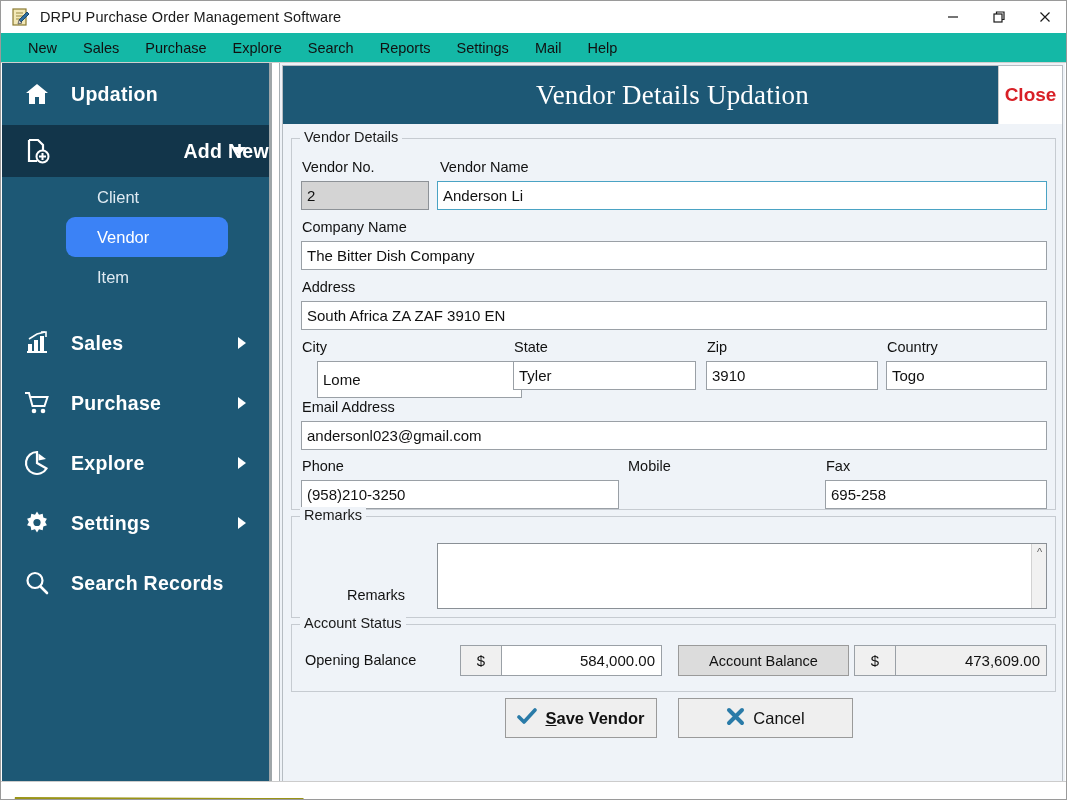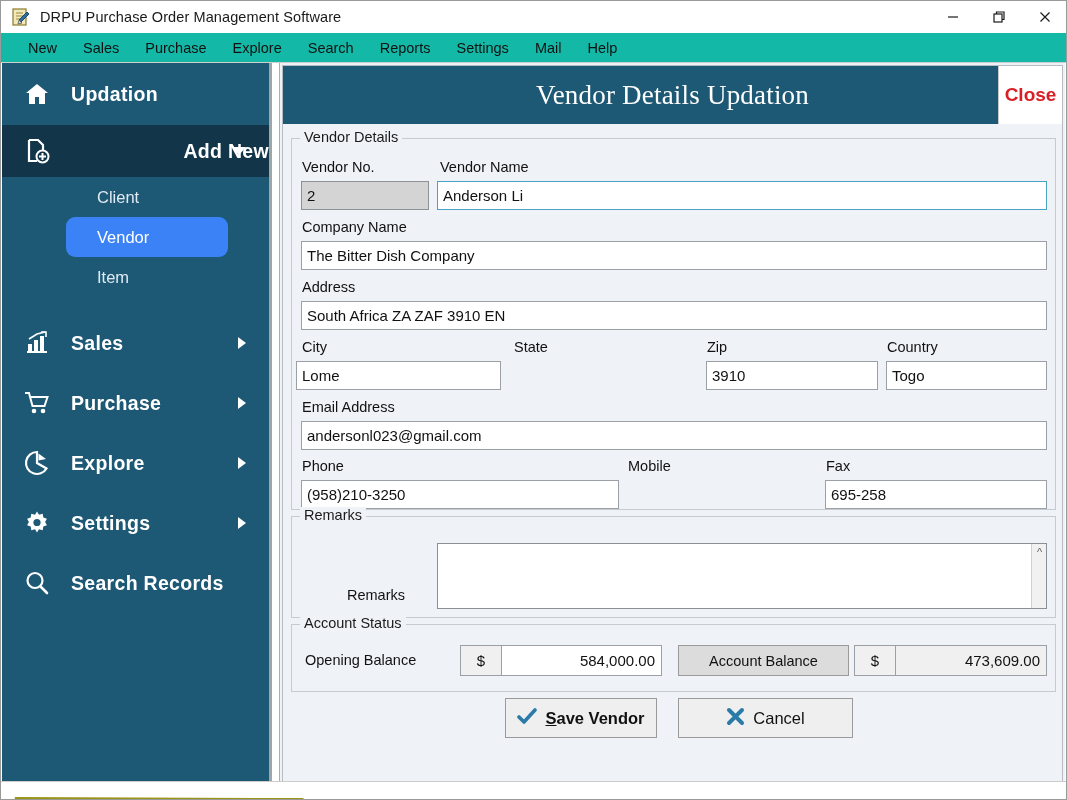--- a/index.html
+++ b/index.html
@@ -376,21 +376,22 @@
           <div class="fl" style="left:10px; top:80px;">Company Name</div>
           <div class="fld" style="left:9px; top:102px; width:746px; height:29px;">The Bitter Dish Company</div>
 
           <div class="fl" style="left:10px; top:140px;">Address</div>
           <div class="fld" style="left:9px; top:162px; width:746px; height:29px;">South Africa ZA ZAF 3910 EN</div>
 
           <div class="fl" style="left:10px; top:200px;">City</div>
           <div class="fl" style="left:222px; top:200px;">State</div>
           <div class="fl" style="left:415px; top:200px;">Zip</div>
           <div class="fl" style="left:595px; top:200px;">Country</div>
-          <div class="fld" style="left:4px; top:222px; width:205px; height:29px;">Lome</div>
+          <div class="fld" style="left:25px; top:222px; width:205px; height:37px;">Lome</div>
+          <div class="fld" style="left:221px; top:222px; width:183px; height:29px;">Tyler</div>
           <div class="fld" style="left:414px; top:222px; width:172px; height:29px;">3910</div>
           <div class="fld" style="left:594px; top:222px; width:161px; height:29px;">Togo</div>
 
           <div class="fl" style="left:10px; top:260px;">Email Address</div>
           <div class="fld" style="left:9px; top:282px; width:746px; height:29px;">andersonl023@gmail.com</div>
 
           <div class="fl" style="left:10px; top:319px;">Phone</div>
           <div class="fl" style="left:336px; top:319px;">Mobile</div>
           <div class="fl" style="left:534px; top:319px;">Fax</div>
           <div class="fld" style="left:9px; top:341px; width:318px; height:29px;">(958)210-3250</div>

